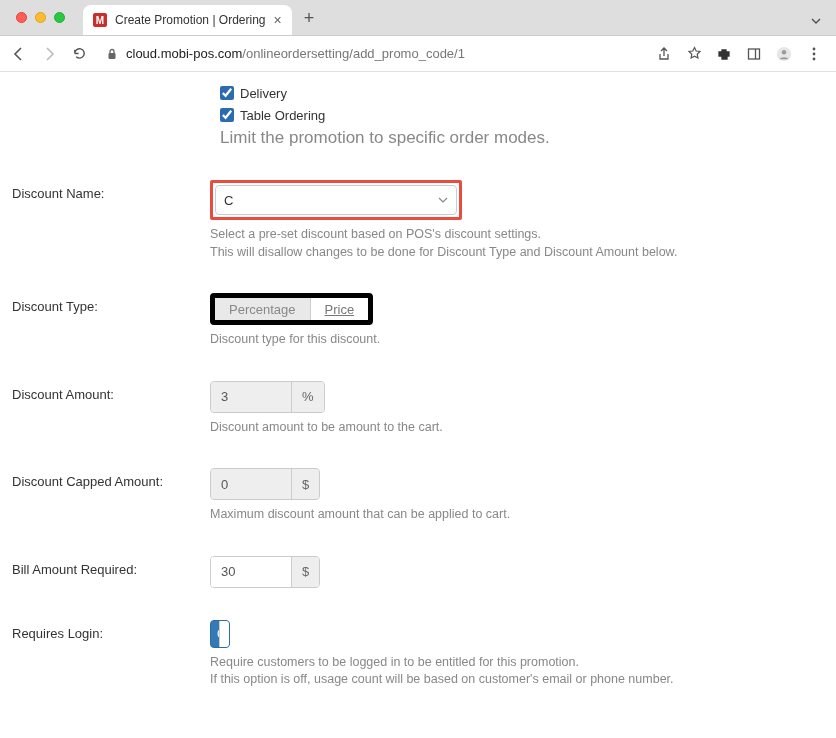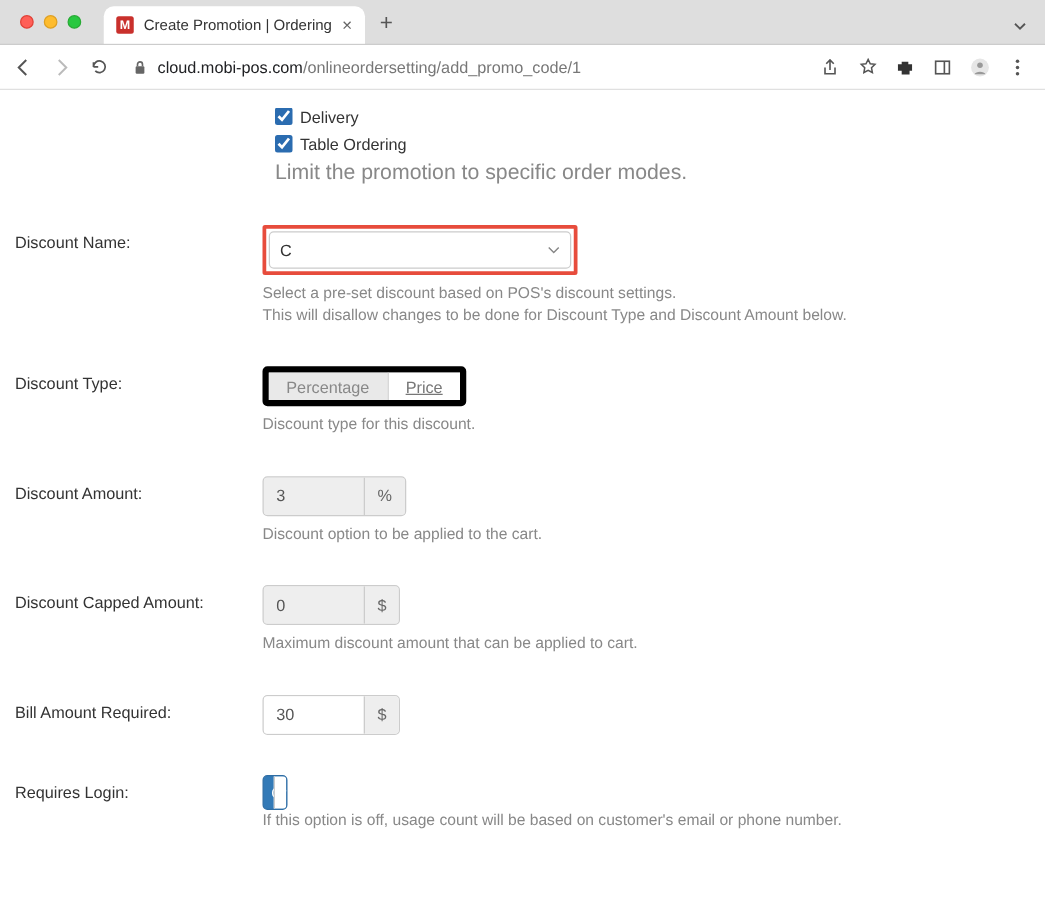--- a/index.html
+++ b/index.html
@@ -353,21 +353,21 @@
       </div>
     </div>
 
     <div class="field-row">
       <div class="field-label">Discount Amount:</div>
       <div class="field-body">
         <div class="input-group disabled">
           <input disabled="" value="3" style="">
           <div class="addon">%</div>
         </div>
-        <div class="field-help">Discount option to be applied to the cart.</div>
+        <div class="field-help">Discount amount to be amount to the cart.</div>
       </div>
     </div>
 
     <div class="field-row">
       <div class="field-label">Discount Capped Amount:</div>
       <div class="field-body">
         <div class="input-group disabled">
           <input disabled="" value="0" style="">
           <div class="addon">$</div>
         </div>
@@ -385,18 +385,19 @@
       </div>
     </div>
 
     <div class="field-row">
       <div class="field-label">Requires Login:</div>
       <div class="field-body">
         <div class="toggle">
           <span class="toggle-label">On</span>
           <div class="toggle-knob"></div>
         </div>
+        <div class="field-help">Require customers to be logged in to be entitled for this promotion.</div>
         <div class="field-help" style="margin-top:0;">If this option is off, usage count will be based on customer's email or phone number.</div>
       </div>
     </div>
 
   </div>
 </div>
 
 </body></html>

